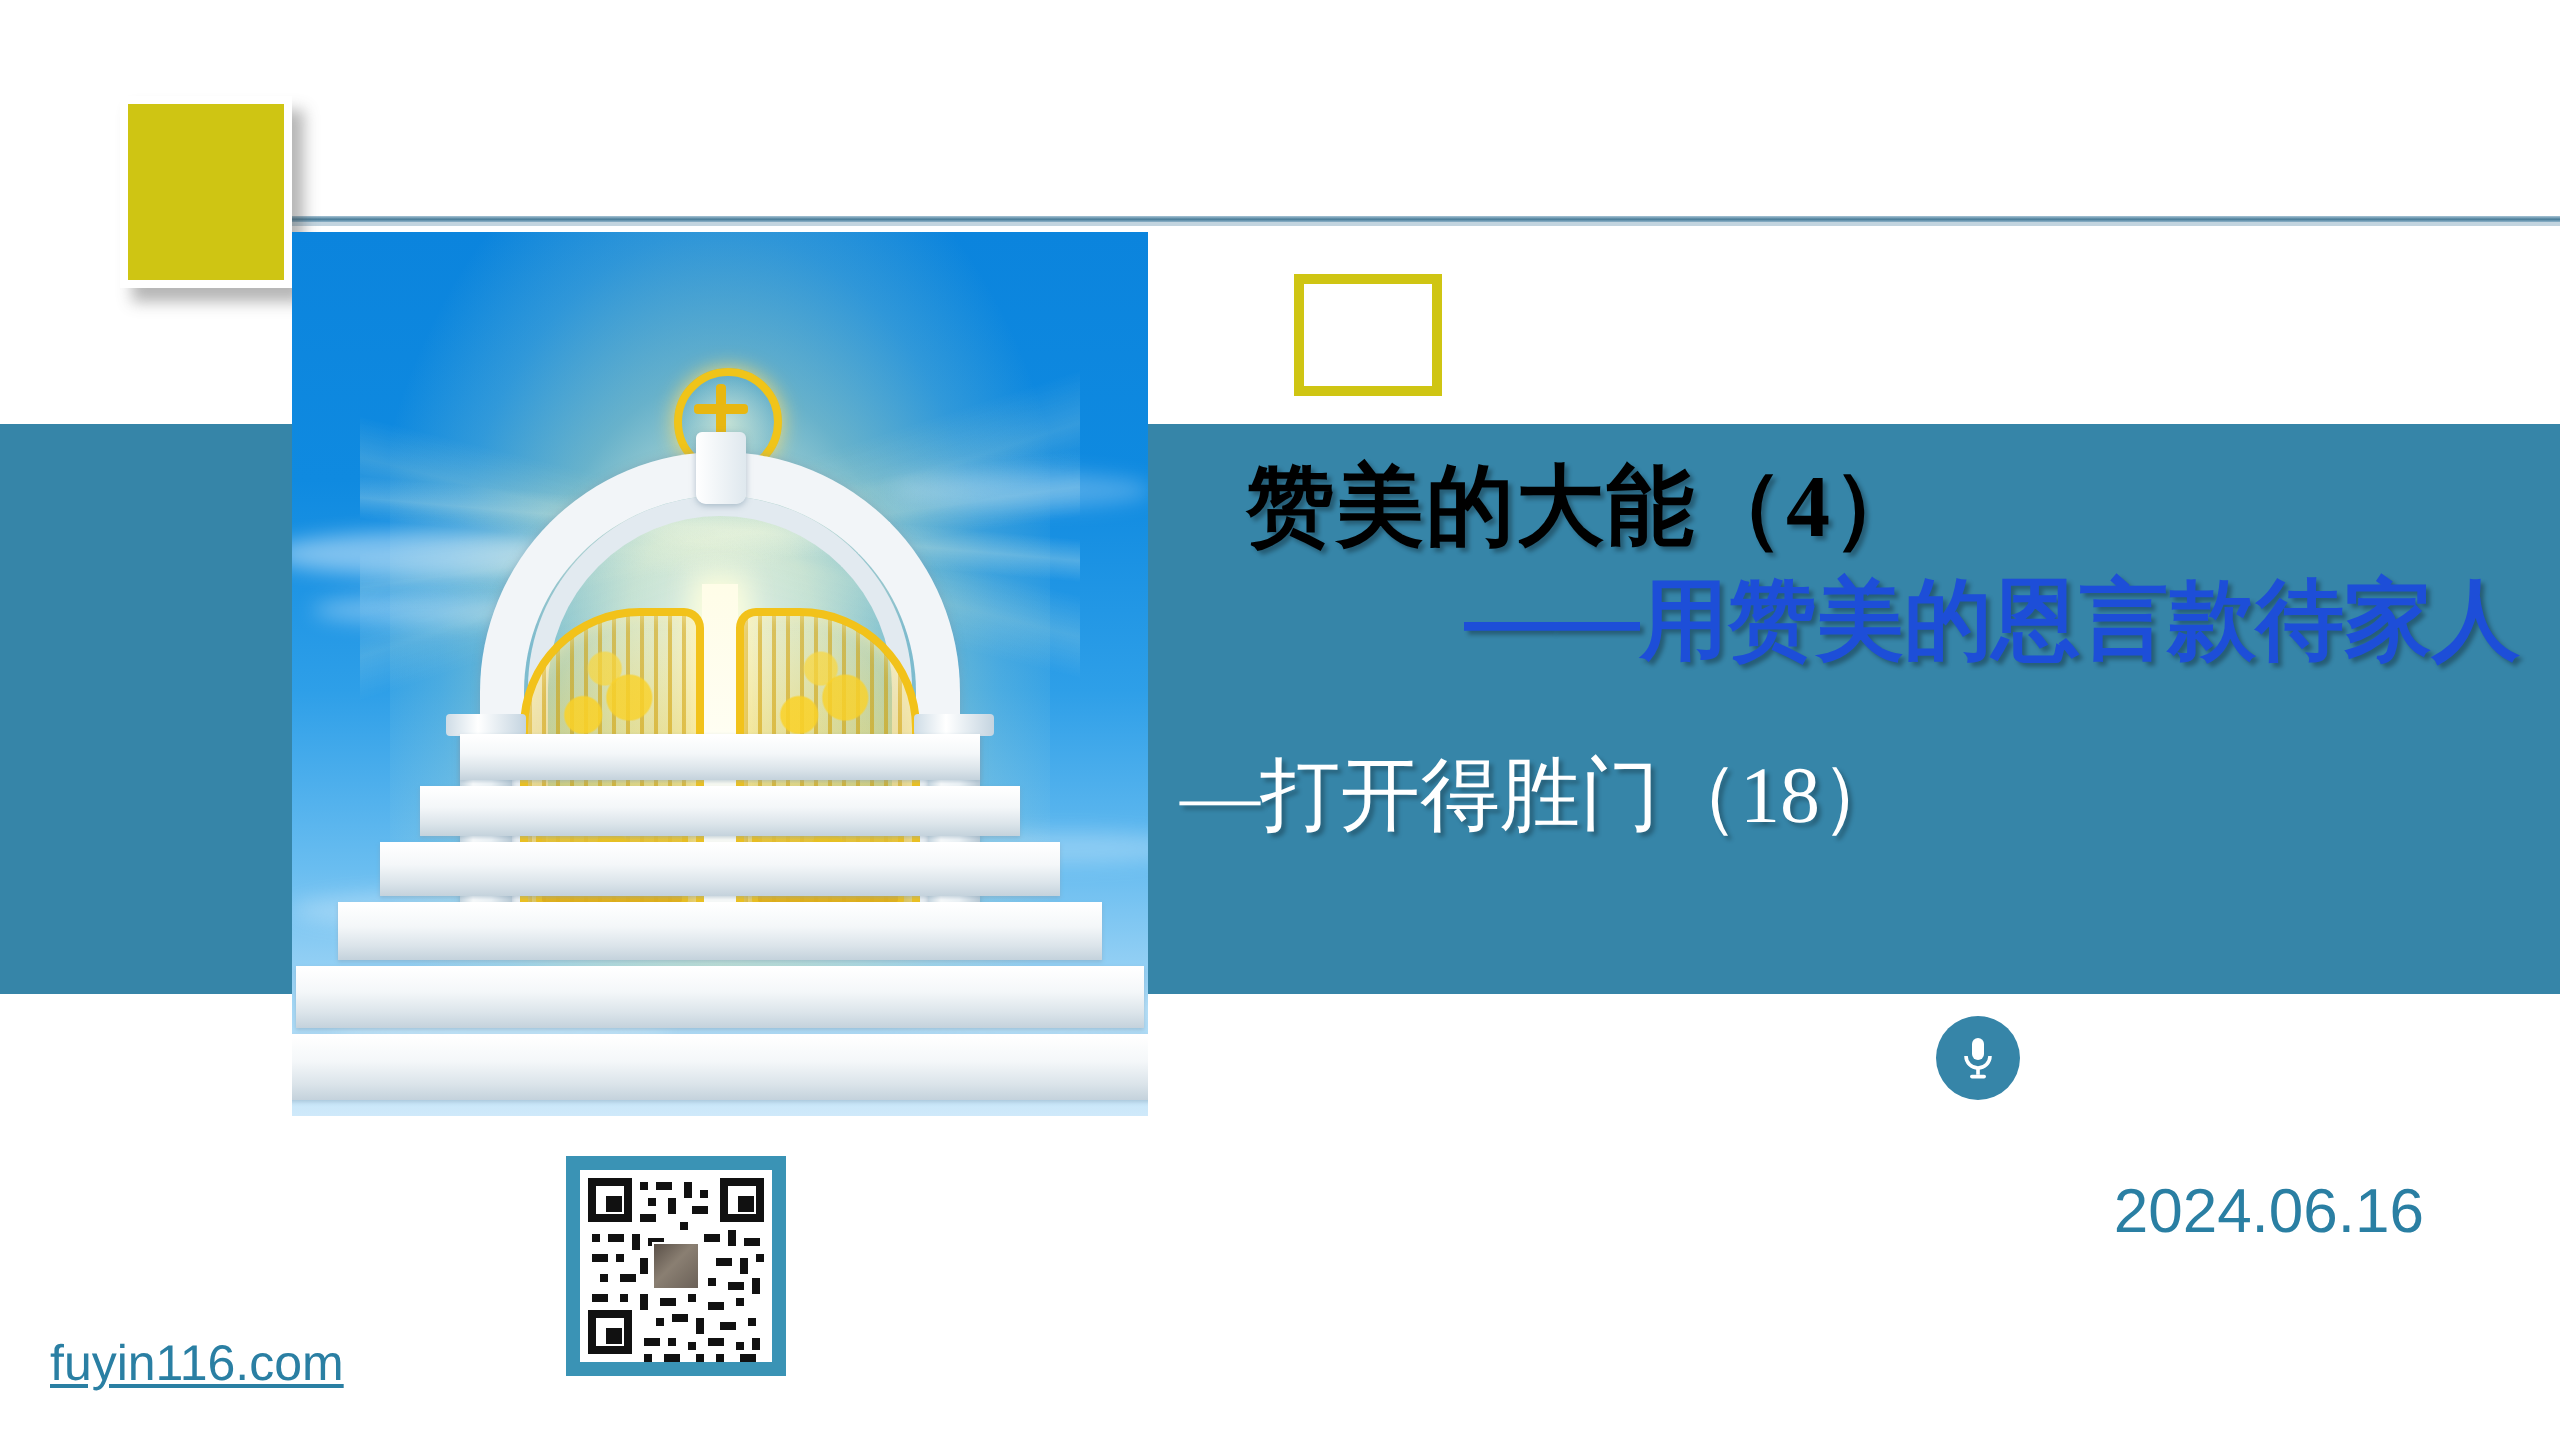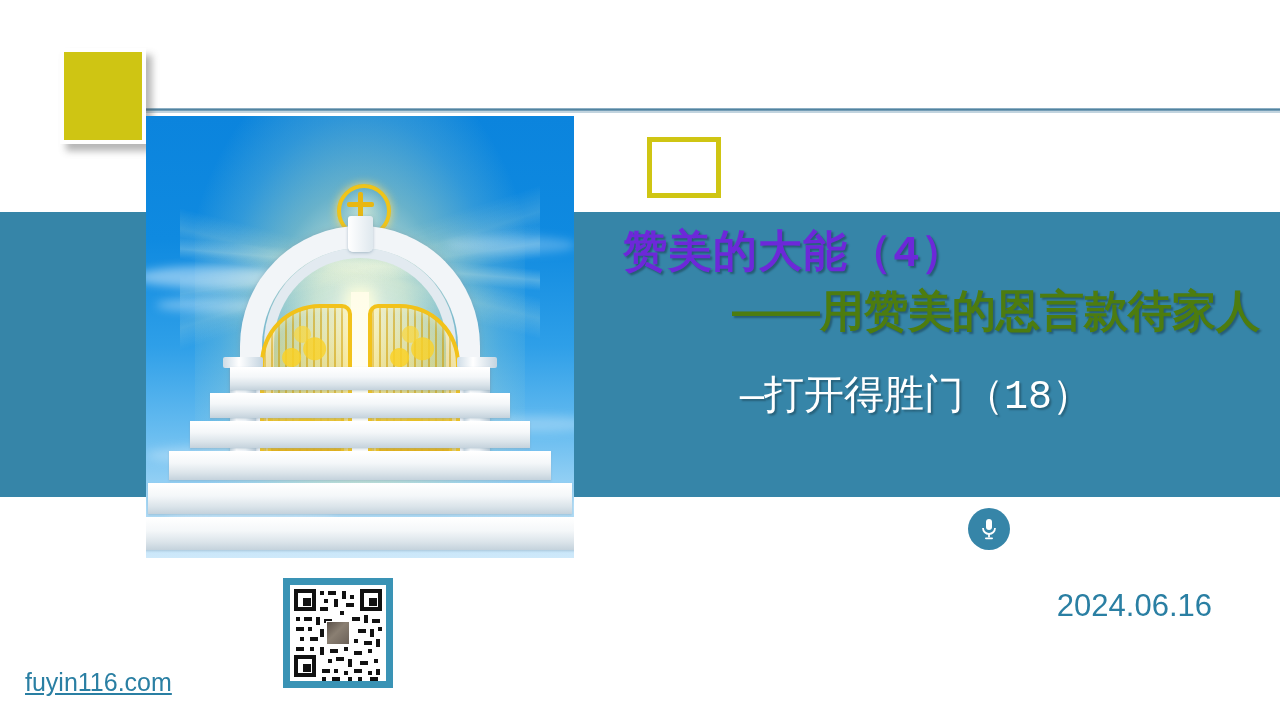--- a/index.html
+++ b/index.html
@@ -81,49 +81,49 @@
   
   .title-block {
     position: absolute;
     left: 590px;
     top: 226px;
     width: 670px;
     z-index: 7;
     text-align: right;
   }
   .title-line1 {
-    font-family: Liberation Mono, monospace;
+    font-family: Liberation Serif, serif;
     font-weight: bold;
     font-size: 44px;
     line-height: 56px;
-    color: #6d28d9;
+    color: #000000;
     text-shadow: 2px 2px 2px rgba(0,0,0,0.30);
     letter-spacing: 1px;
     text-align: left;
     padding-left: 33px;
     white-space: nowrap;
   }
   .title-line2 {
     font-family: "Liberation Sans", "DejaVu Sans", sans-serif;
     font-weight: bold;
     font-size: 44px;
     line-height: 58px;
-    color: #4d7c0f;
+    color: #1d4ed8;
     text-shadow: 2px 2px 2px rgba(0,0,0,0.30);
     letter-spacing: 0px;
     text-align: right;
     white-space: nowrap;
   }
   .title-line3 {
-    font-family: Liberation Mono, monospace;
+    font-family: Liberation Serif, serif;
     font-size: 40px;
     line-height: 52px;
     color: #ffffff;
     text-shadow: 2px 2px 2px rgba(0,0,0,0.28);
-    text-align: center;
+    text-align: left;
     padding-top: 32px;
     padding-right: 18px;
     white-space: nowrap;
   }
 
   
   .picture {
     position: absolute;
     left: 146px;
     top: 116px;

